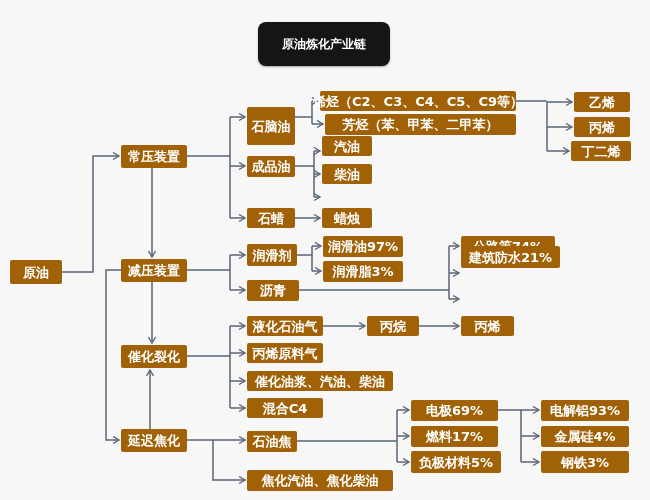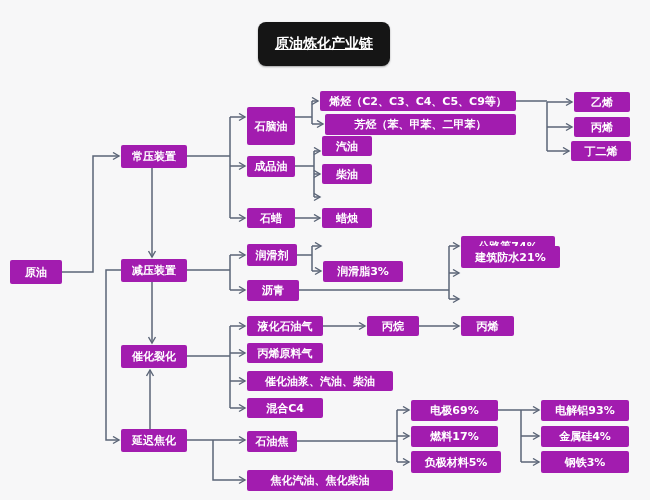--- a/index.html
+++ b/index.html
@@ -2,27 +2,26 @@
 <html><head>
 <meta charset="utf-8">
 <style>
   html,body{margin:0;padding:0;background:#ffffff;}
   #canvas{
     position:relative;width:650px;height:500px;background:#f7f7f8;
     font-family:"DejaVu Sans","Liberation Sans",sans-serif;overflow:hidden;
   }
   .title-box{
     position:absolute;left:258px;top:22px;width:132px;height:44px;
-    background:#151515;border-radius:8px;color:#fff;font-weight:bold;font-size:14px;
+    background:#151515;border-radius:8px;color:#fff;font-weight:bold;font-size:12px;
     display:flex;align-items:center;justify-content:center;white-space:nowrap;
     box-shadow:0 1px 2px rgba(0,0,0,.35);
-    text-decoration:underline;
   }
   .node{
-    position:absolute;background:#a21caf;color:#ffffff;font-weight:bold;font-size:11px;
+    position:absolute;background:#a16207;color:#ffffff;font-weight:bold;font-size:13px;
     display:flex;align-items:center;justify-content:center;white-space:nowrap;
     border-radius:2px;line-height:1;letter-spacing:0;
   }
   svg.wires{position:absolute;left:0;top:0;width:650px;height:500px;}
 </style>
 </head>
 <body>
 
 <div id="canvas">
 
@@ -104,20 +103,21 @@
   <div class="node" style="left:247px;top:371px;width:146px;height:20px">催化油浆、汽油、柴油</div>
   <div class="node" style="left:247px;top:398px;width:76px;height:20px">混合C4</div>
   <div class="node" style="left:247px;top:431px;width:50px;height:21px">石油焦</div>
   <div class="node" style="left:247px;top:470px;width:146px;height:21px">焦化汽油、焦化柴油</div>
 
   <div class="node" style="left:320px;top:91px;width:196px;height:20px">烯烃（C2、C3、C4、C5、C9等）</div>
   <div class="node" style="left:325px;top:114px;width:191px;height:21px">芳烃（苯、甲苯、二甲苯）</div>
   <div class="node" style="left:322px;top:136px;width:50px;height:20px">汽油</div>
   <div class="node" style="left:322px;top:164px;width:50px;height:20px">柴油</div>
   <div class="node" style="left:322px;top:208px;width:50px;height:20px">蜡烛</div>
+  <div class="node" style="left:323px;top:236px;width:80px;height:21px">润滑油97%</div>
   <div class="node" style="left:323px;top:261px;width:80px;height:21px">润滑脂3%</div>
   <div class="node" style="left:367px;top:316px;width:52px;height:20px">丙烷</div>
 
   <div class="node" style="left:574px;top:92px;width:56px;height:20px">乙烯</div>
   <div class="node" style="left:574px;top:117px;width:56px;height:20px">丙烯</div>
   <div class="node" style="left:571px;top:141px;width:60px;height:20px">丁二烯</div>
 
   <div class="node" style="left:461px;top:236px;width:94px;height:21px">公路等74%</div>
   <div class="node" style="left:461px;top:246px;width:99px;height:22px">建筑防水21%</div>
   <div class="node" style="left:461px;top:316px;width:53px;height:20px">丙烯</div>

